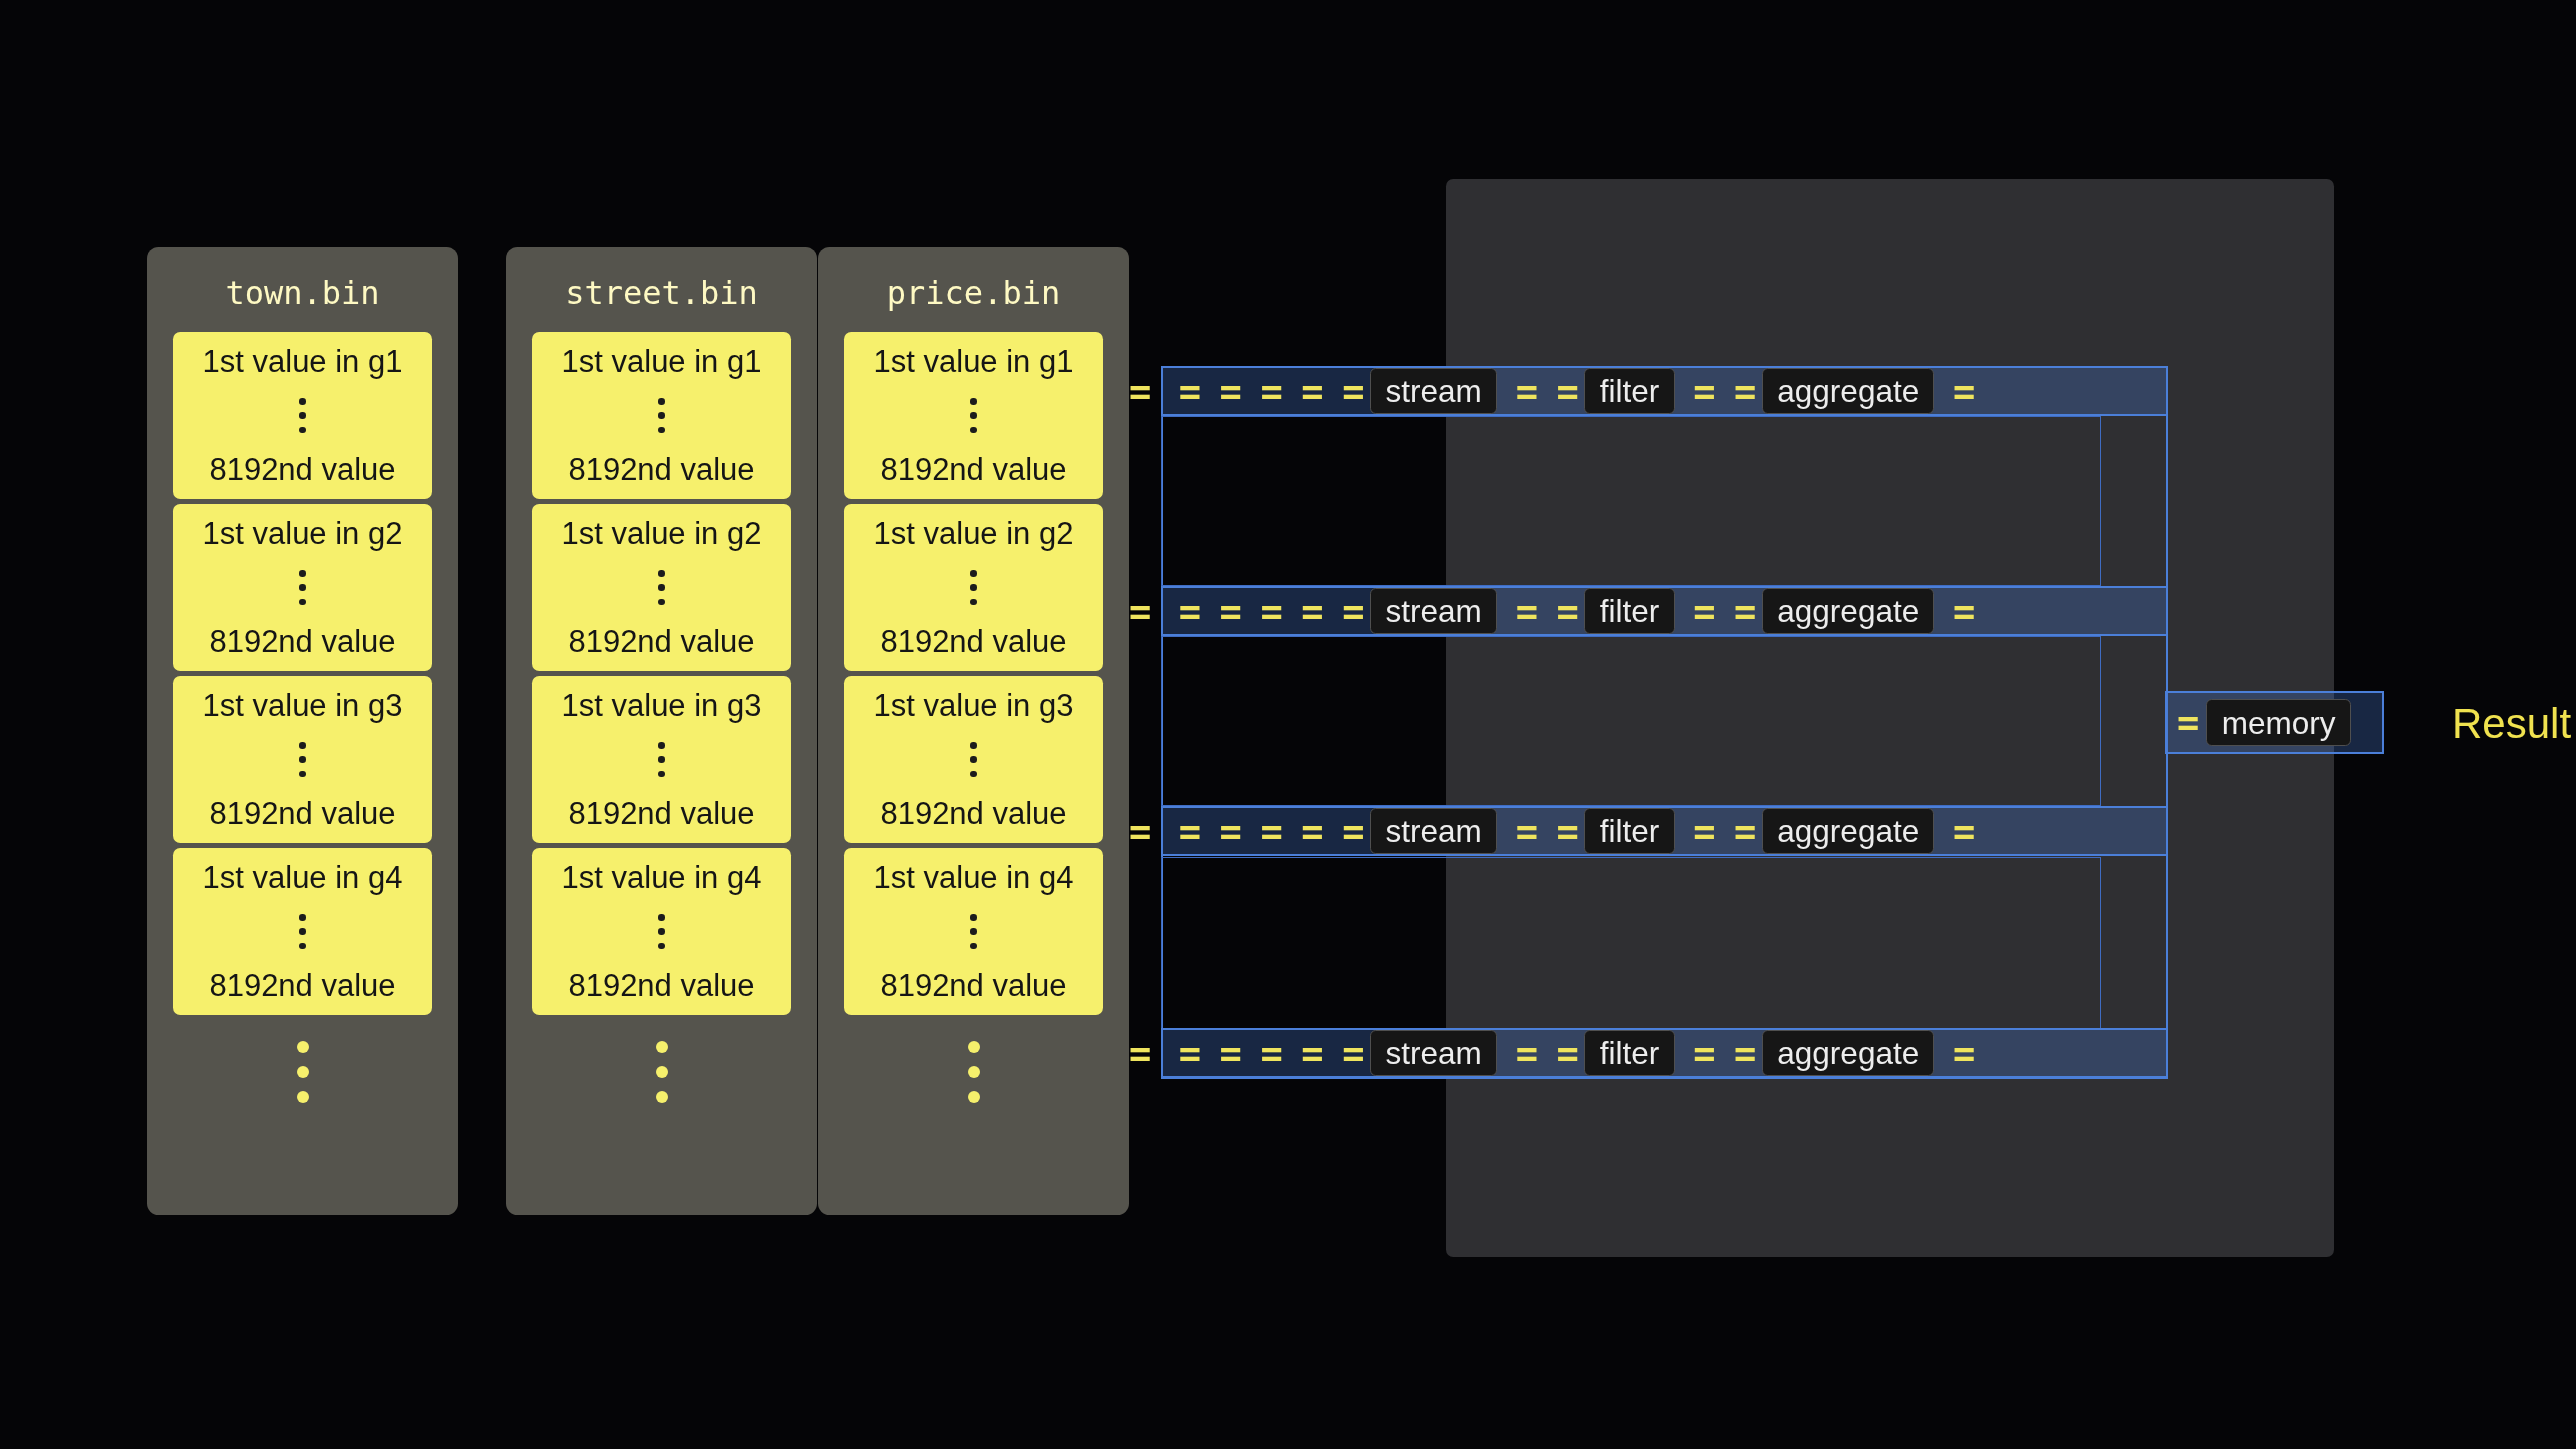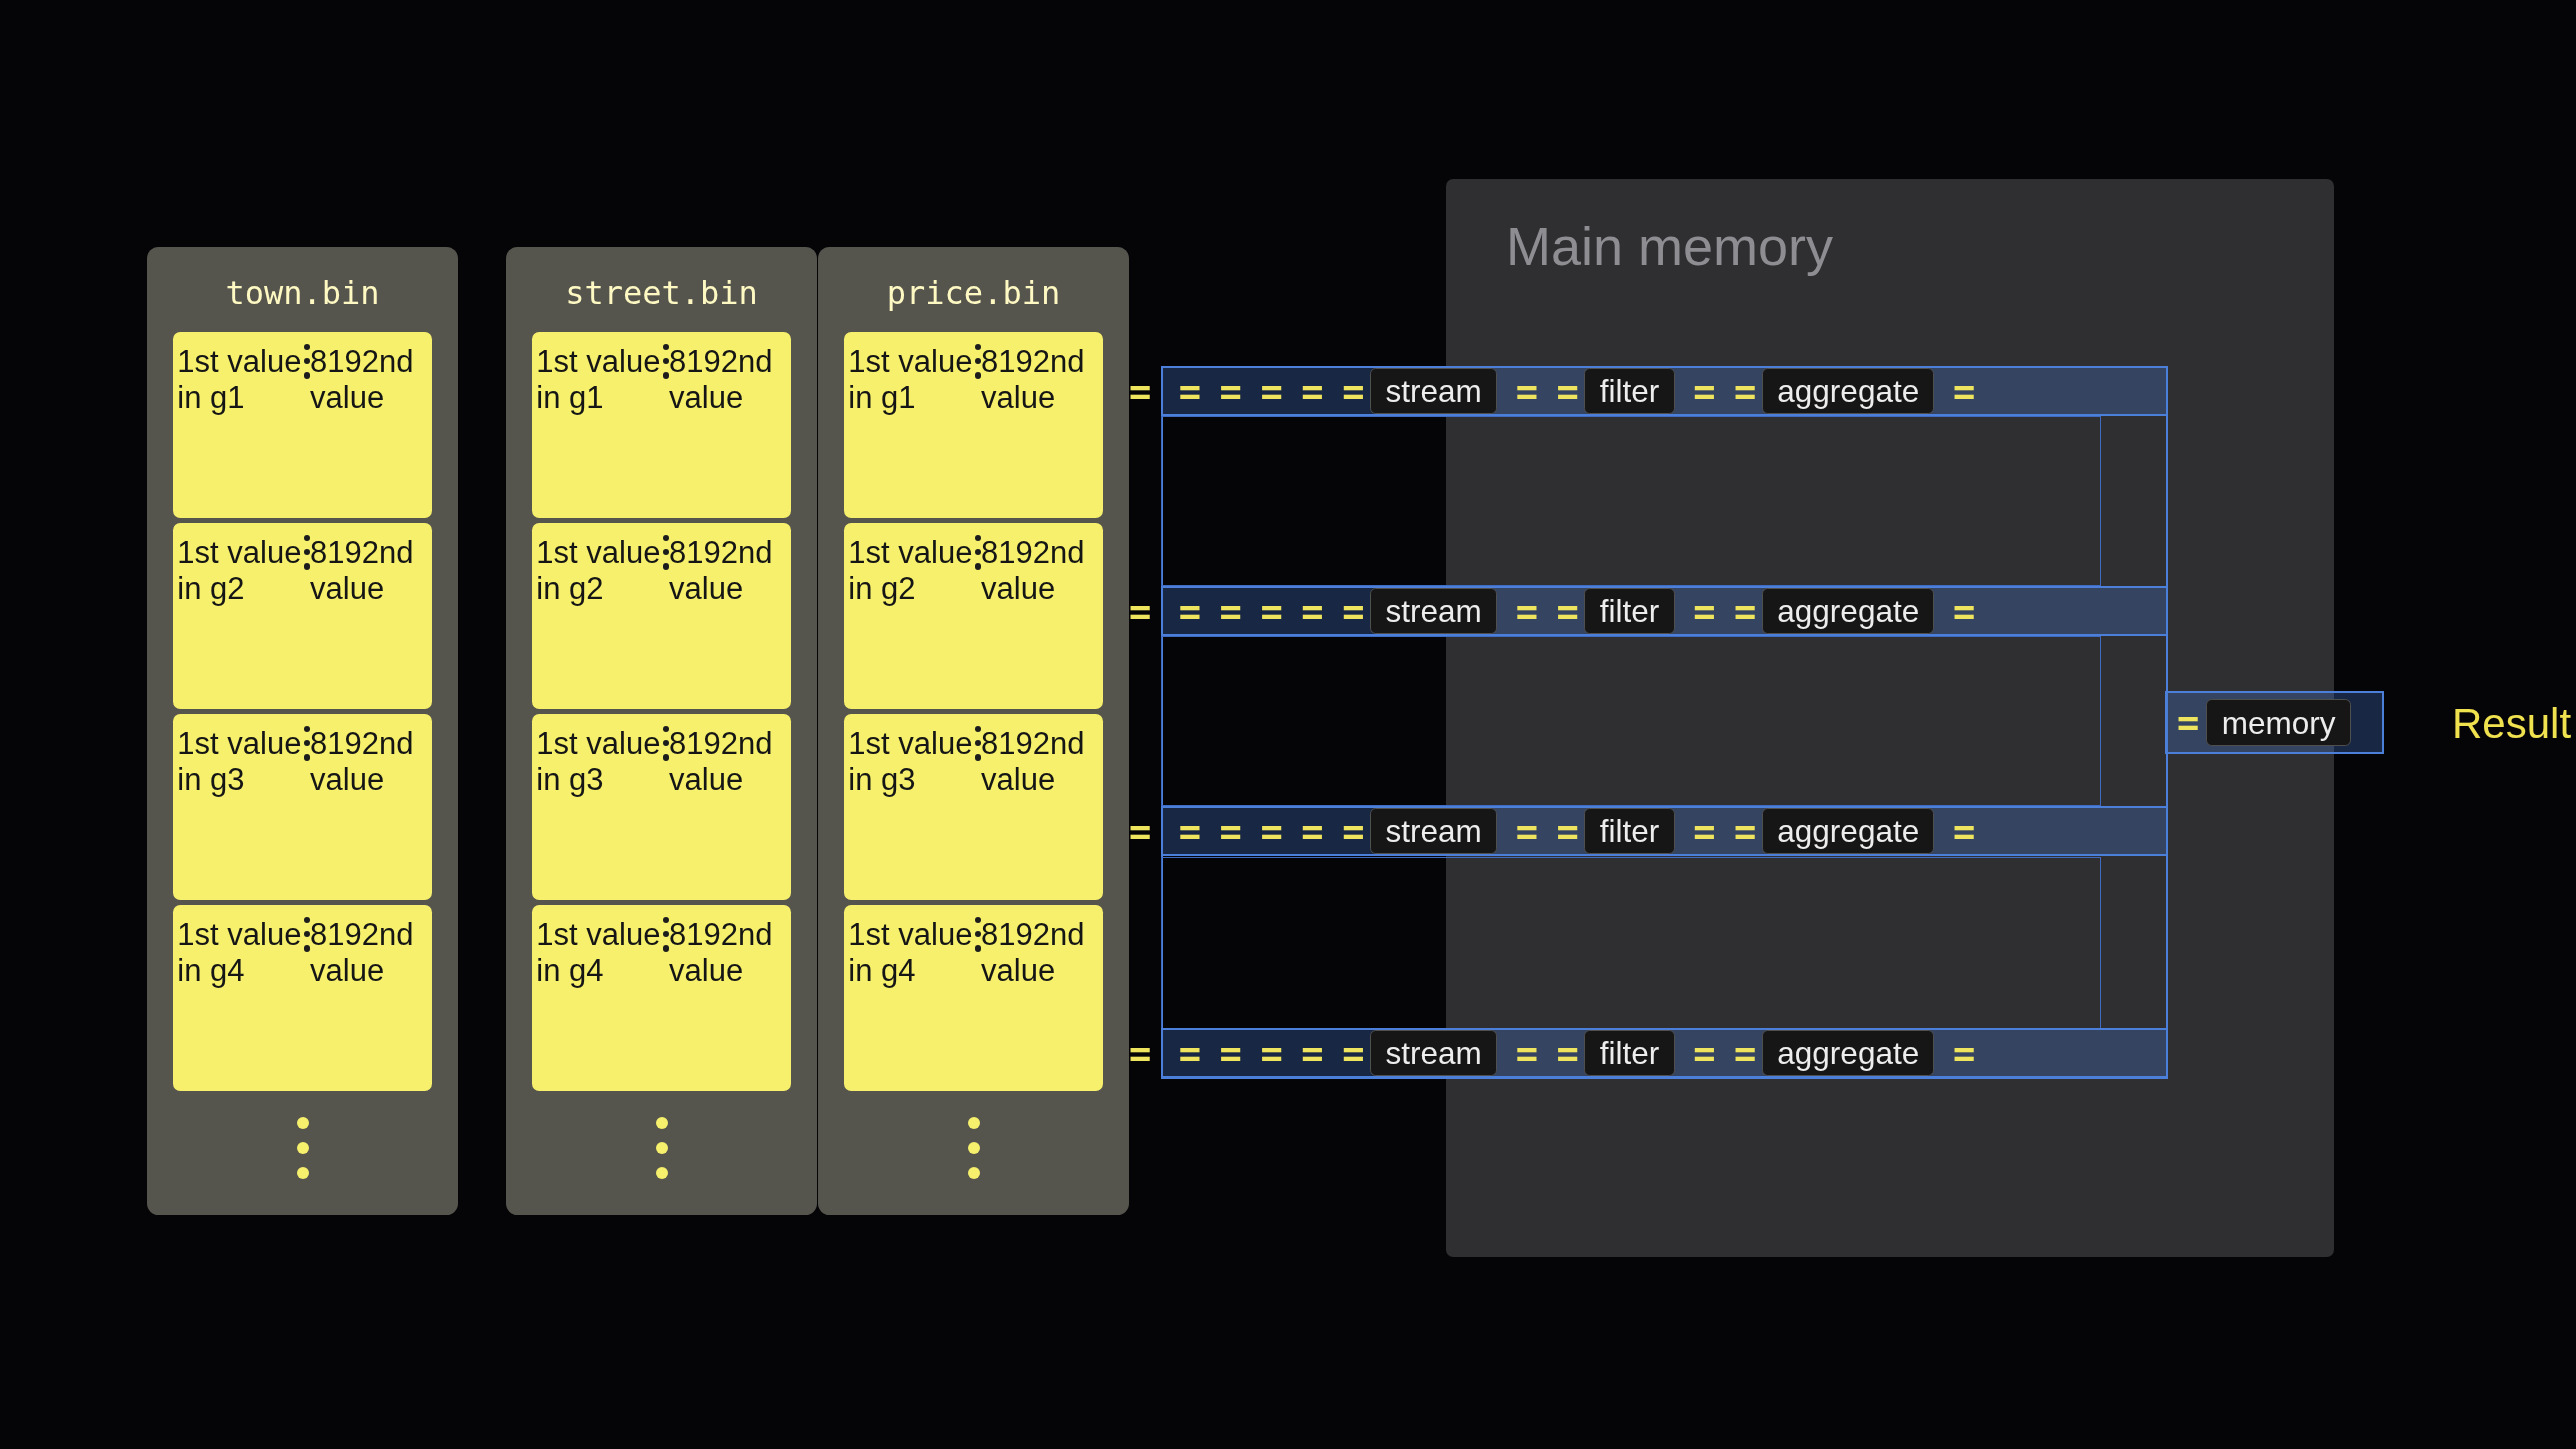--- a/index.html
+++ b/index.html
@@ -6,22 +6,22 @@
   #stage{position:relative;width:2576px;height:1449px;background:#050507;overflow:hidden;
          font-family:"Liberation Sans",sans-serif;}
 
   
   .file-card{position:absolute;top:247px;width:311px;height:968px;background:#55544d;
              border-radius:11.4px;box-sizing:border-box;padding:21.5px 26px;
              display:flex;flex-direction:column;align-items:center;}
   .file-title{font-family:"DejaVu Sans Mono",monospace;font-size:32px;color:#fef9c3;
               margin:5.7px 0 20px;}
   .group-stack{width:100%;display:flex;flex-direction:column;gap:5px;}
-  .group-box{background:#f6f06c;border-radius:7.2px;height:186px;box-sizing:border-box;
-             display:flex;flex-direction:row;justify-content:space-between;
+  .group-box{background:#f6f06c;border-radius:7.2px;height:167px;box-sizing:border-box;
+             display:flex;flex-direction:column;align-items:center;justify-content:space-between;
              padding:11.4px 4.3px;color:#151515;font-size:31px;}
   .vdots{display:flex;flex-direction:column;gap:7.9px;}
   .vdot{width:6.4px;height:6.4px;border-radius:50%;background:#1c1c1c;}
   .card-dots{margin-top:26px;display:flex;flex-direction:column;gap:13px;}
   .cdot{width:12px;height:12px;border-radius:50%;background:#f6f06c;}
 
   
   .memory{position:absolute;left:1446px;top:179px;width:888px;height:1078px;
           background:#2f2f32;border-radius:7.2px;}
   .memory-title{position:absolute;left:1506px;top:215px;font-size:54px;color:#8e8e92;}
@@ -185,21 +185,20 @@
       </div>
     </div>
     <div class="card-dots">
         <span class="cdot"></span>
         <span class="cdot"></span>
         <span class="cdot"></span>
       </div>
   </div>
 
   <div class="memory"></div>
-  <div class="memory-title">Main memory</div>
 
   <div class="outer-rect"></div>
   <div class="gap-rect" style="top:416px;height:170px"></div>
   <div class="gap-rect" style="top:636px;height:170px"></div>
   <div class="gap-rect" style="top:857px;height:172px"></div>
 
   <div class="band" style="top:366px">
     <span class="eq lead-eq">=</span>
     <span class="eq">=</span>
     <span class="eq">=</span>

